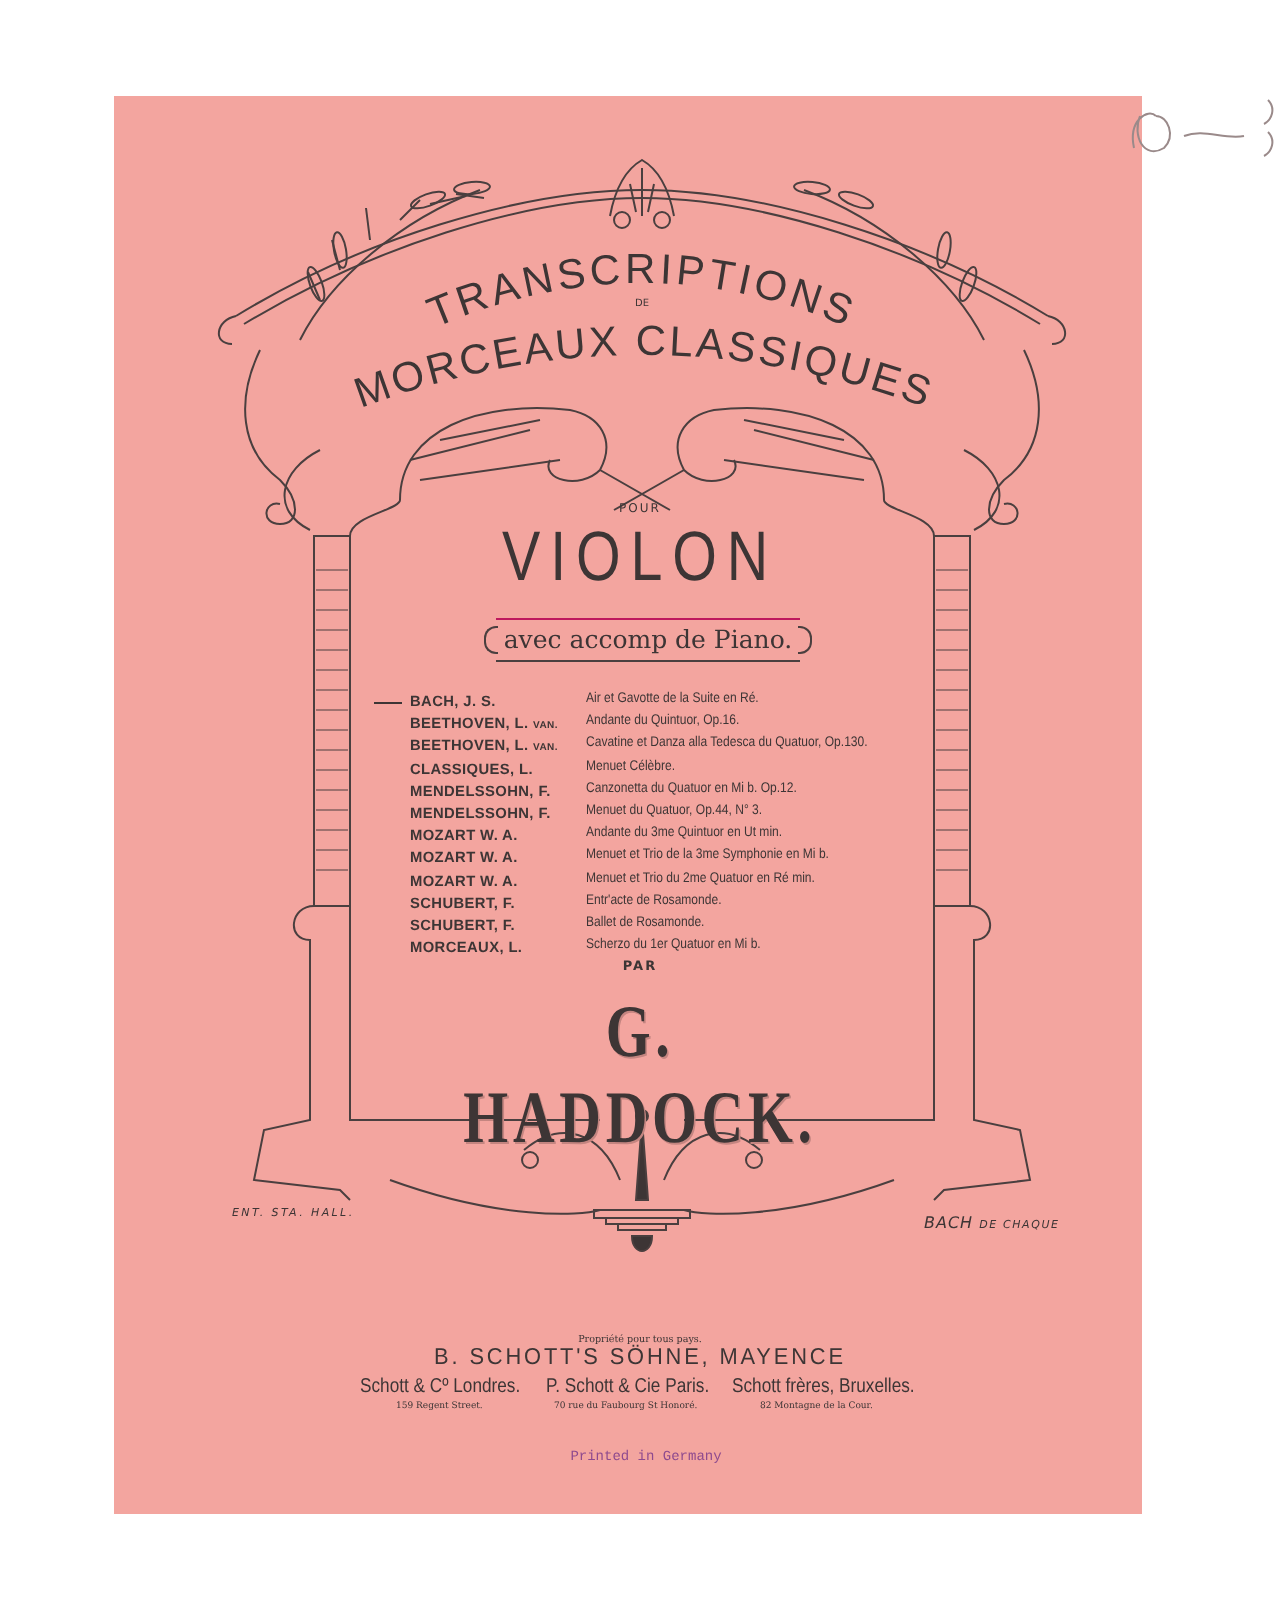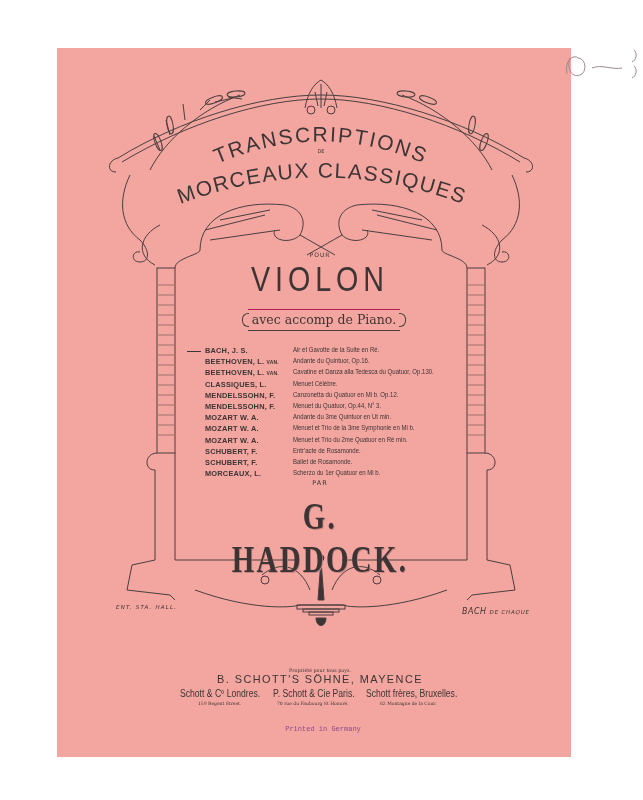--- a/index.html
+++ b/index.html
@@ -13,21 +13,21 @@
     .accomp { position:absolute; left:248px; top:309px; width:152px; height:20px; border-top:1px solid #be185d; border-bottom:1px solid #4a3f3f; text-align:center; line-height:20px; font-family:"DejaVu Serif", serif; font-size:12.5px; color:#3d3535; }
     .accomp:before, .accomp:after { content:""; position:absolute; top:3px; width:6px; height:12px; border:1px solid #4a3f3f; }
     .accomp:before { left:-6px; border-right:none; border-radius:6px 0 0 6px; }
     .accomp:after { right:-6px; border-left:none; border-radius:0 6px 6px 0; }
     .list { position:absolute; left:195px; top:346px; width:300px; }
     .row { height:11.2px; position:relative; font-size:7.2px; color:#3d3535; white-space:nowrap; }
     .composer { position:absolute; left:10px; top:0; font-family:"Liberation Sans", sans-serif; font-weight:bold; font-size:7.4px; letter-spacing:0.2px; }
     .composer .van { font-size:5px; }
     .work { position:absolute; left:98px; top:0; font-family:"Liberation Sans Narrow","Liberation Sans", sans-serif; font-size:7px; transform:scaleX(0.86); transform-origin:left; }
     .dash { position:absolute; left:-8px; top:5px; width:14px; height:1px; background:#3d3535; }
-    .par { position:absolute; left:300px; top:479px; width:40px; text-align:center; font-size:6.5px; font-weight:normal; letter-spacing:1px; color:#3d3535; }
+    .par { position:absolute; left:300px; top:479px; width:40px; text-align:center; font-size:6.5px; font-weight:bold; letter-spacing:1px; color:#3d3535; }
     .haddock { position:absolute; left:180px; top:495px; width:280px; text-align:center; font-family:"Liberation Serif", serif; font-size:37px; letter-spacing:3px; font-weight:bold; color:#3d3535; transform:scaleX(0.78); transform-origin:center; text-shadow:1px 1px 0 #c48580; }
     .entsta { position:absolute; left:116px; top:604px; font-size:5.5px; letter-spacing:1.2px; font-style:italic; color:#3d3535; }
     .prix { position:absolute; left:462px; top:607px; font-size:8px; font-style:italic; color:#3d3535; letter-spacing:0.5px; }
     .prix small { font-size:5.5px; letter-spacing:0.8px; }
     .propriete { position:absolute; left:270px; top:668px; width:100px; text-align:center; font-family:"DejaVu Serif", serif; font-size:4.8px; color:#3d3535; }
     .schott-main { position:absolute; left:200px; top:673px; width:240px; text-align:center; font-family:"Liberation Sans", sans-serif; font-size:11.5px; letter-spacing:1.5px; color:#3d3535; transform:scaleX(0.95); }
     .branches { position:absolute; left:180px; top:688px; width:290px; font-family:"Liberation Sans", sans-serif; font-size:10px; color:#3d3535; }
     .branch { position:absolute; top:0; white-space:nowrap; transform:scaleX(0.86); transform-origin:left; }
     .addr { position:absolute; top:13px; font-family:"DejaVu Serif", serif; font-size:4.5px; color:#3d3535; white-space:nowrap; }
     .printed { position:absolute; left:268px; top:725px; width:110px; text-align:center; font-family:Liberation Mono, monospace; font-size:7px; color:#8e4a8e; }

